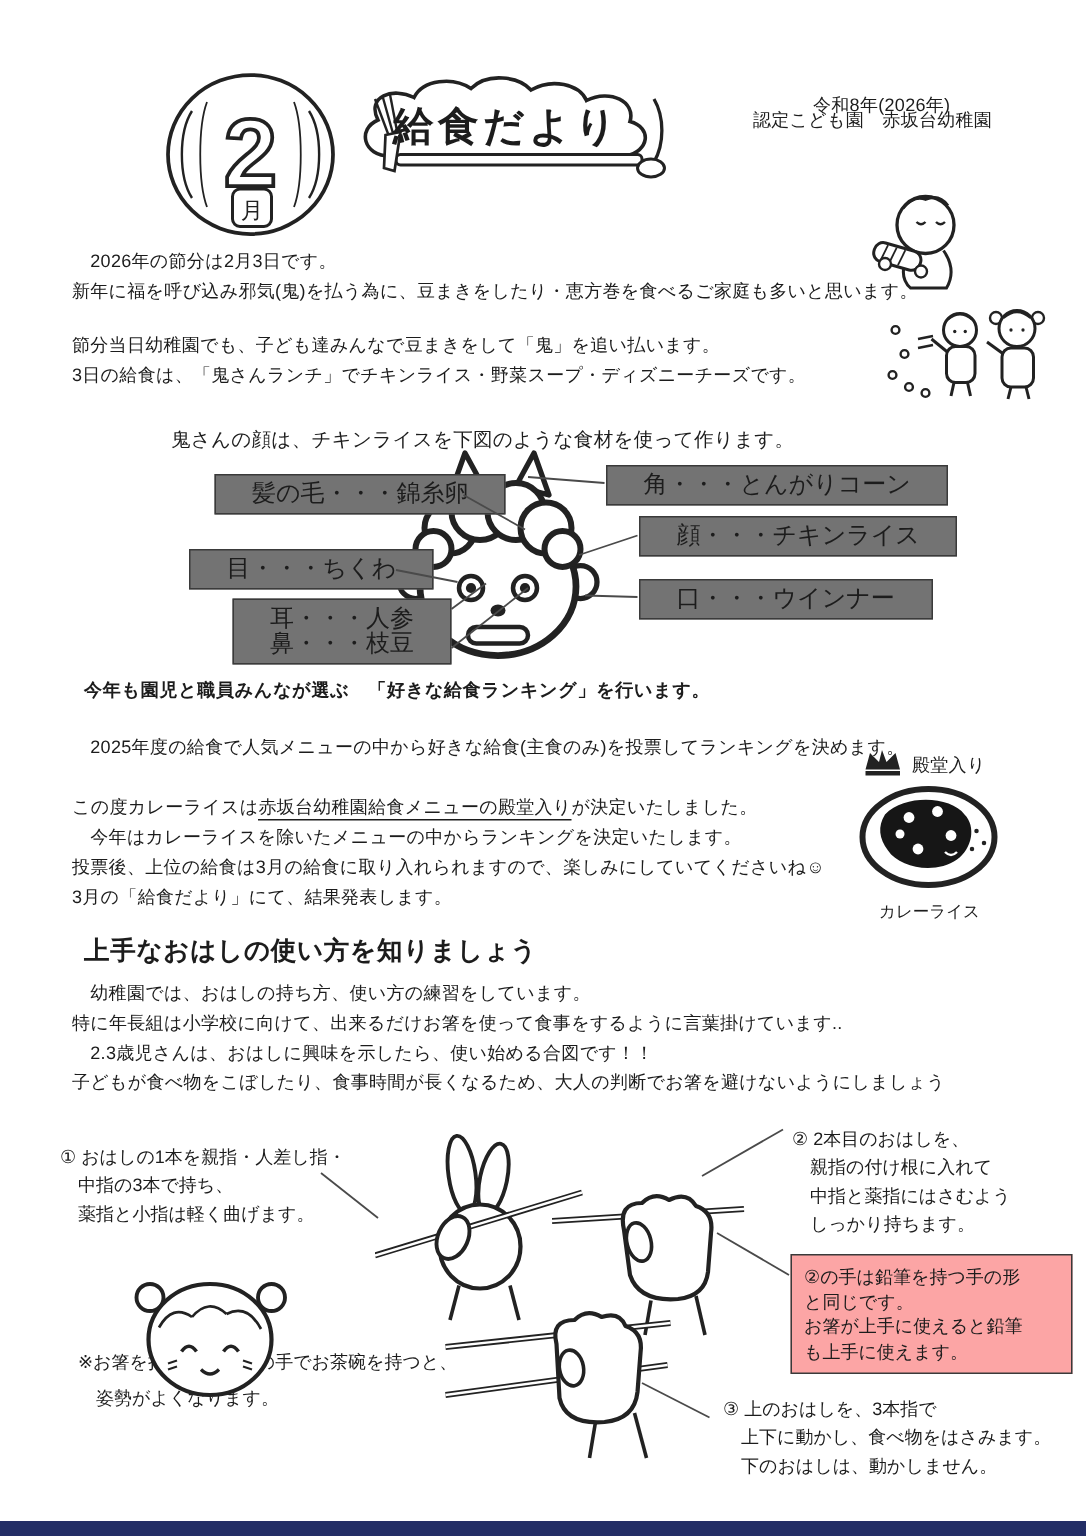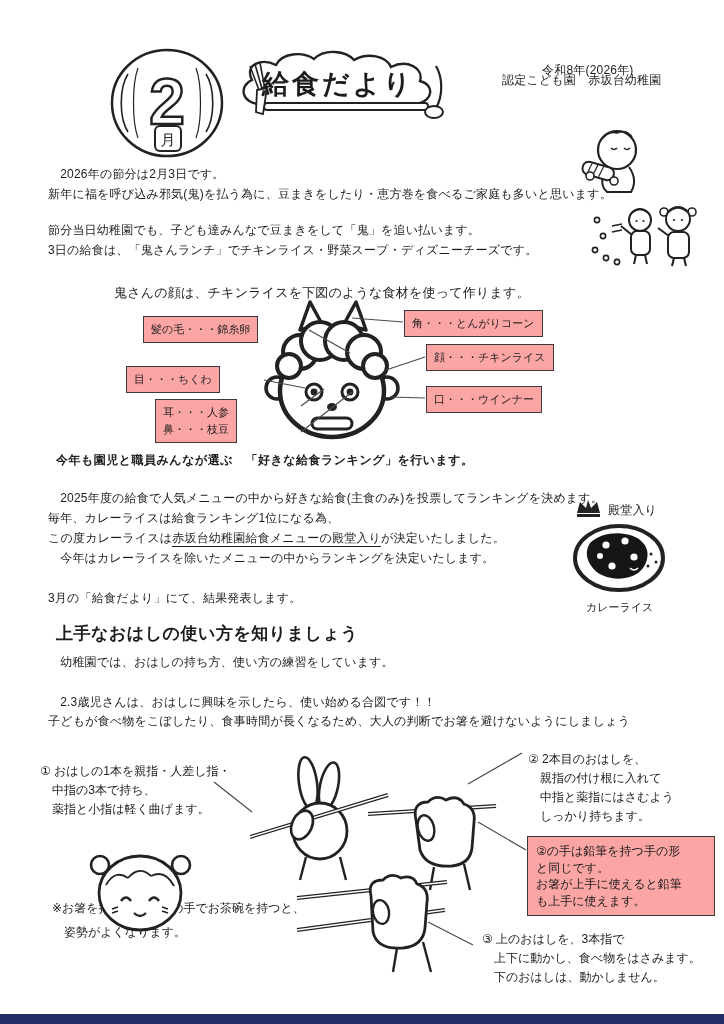--- a/index.html
+++ b/index.html
@@ -2,22 +2,22 @@
 <html><head>
 <meta charset="utf-8">
 <style>
   html,body{margin:0;padding:0;background:#e8e8e8;}
   .page{position:relative;width:724px;height:1024px;background:#ffffff;overflow:hidden;
         font-family:"Liberation Sans","DejaVu Sans",sans-serif;color:#1c1c1c;}
   .abs{position:absolute;}
   .body-text{font-size:12px;letter-spacing:.2px;white-space:nowrap;}
   .h1{font-size:12px;font-weight:bold;letter-spacing:.5px;white-space:nowrap;}
   .h2{font-size:17px;font-weight:bold;letter-spacing:.5px;white-space:nowrap;}
-  .label-box{border:1px solid #3a3a3a;background:#fca5a5;font-size:11px;line-height:17px;
-             padding:4px 7px;white-space:nowrap;}
+  .label-box{border:1px solid #3a3a3a;background:#737373;font-size:16px;line-height:17px;
+             padding:4px 24px;white-space:nowrap;}
   .pre{white-space:pre-line;font-size:12px;line-height:19px;}
   .note-box{border:1px solid #3a3a3a;background:#fca5a5;padding:6px 8px;font-size:12px;
             line-height:16.5px;white-space:pre-line;}
   .uline{border-bottom:1px solid #1c1c1c;padding-bottom:1px;}
   .banner-title{font-size:27px;font-weight:bold;letter-spacing:3px;text-align:left;white-space:nowrap;}
   svg{display:block;}
 </style>
 </head>
 <body>
 
@@ -137,23 +137,23 @@
     <div>耳・・・人参</div>
     <div>鼻・・・枝豆</div>
   </div>
   <div class="abs label-box" style="left:426px;top:344px">顔・・・チキンライス</div>
   <div class="abs label-box" style="left:404px;top:310px">角・・・とんがりコーン</div>
   <div class="abs label-box" style="left:426px;top:386px">口・・・ウインナー</div>
 
   <div class="abs h1" style="left:56px;top:452px">今年も園児と職員みんなが選ぶ　「好きな給食ランキング」を行います。</div>
 
   <div class="abs body-text" style="left:48px;top:490px">　2025年度の給食で人気メニューの中から好きな給食(主食のみ)を投票してランキングを決めます。</div>
-  <div class="abs body-text" style="left:48px;top:510px">毎年、カレーライスは給食ランキング1位になる為、</div>
   <div class="abs body-text" style="left:48px;top:530px"><span>この度カレーライスは</span><span class="uline">赤坂台幼稚園給食メニューの殿堂入り</span><span>が決定いたしました。</span></div>
   <div class="abs body-text" style="left:48px;top:550px">　今年はカレーライスを除いたメニューの中からランキングを決定いたします。</div>
+  <div class="abs body-text" style="left:48px;top:570px">投票後、上位の給食は3月の給食に取り入れられますので、楽しみにしていてくださいね☺</div>
   <div class="abs body-text" style="left:48px;top:590px">3月の「給食だより」にて、結果発表します。</div>
 
   <svg class="abs" style="left:574px;top:499px" width="28" height="20" viewBox="0 0 28 20">
     <path d="M3,14 L6,3 L12,9 L14,1 L17,9 L23,3 L26,14 Z" fill="#222"></path>
     <rect x="3" y="15" width="23" height="3" fill="#222"></rect>
   </svg>
   <div class="abs body-text" style="left:608px;top:502px">殿堂入り</div>
 
   <svg class="abs" style="left:572px;top:522px" width="94" height="74" viewBox="0 0 94 74">
     <ellipse cx="47" cy="36" rx="44" ry="32" fill="#fff" stroke="#222" stroke-width="4"></ellipse>
@@ -166,20 +166,21 @@
     <path d="M58,46 q4,4 8,0" fill="none" stroke="#fff" stroke-width="1.6"></path>
     <circle cx="79" cy="32" r="1.5" fill="#222"></circle>
     <circle cx="76" cy="44" r="1.5" fill="#222"></circle>
     <circle cx="84" cy="40" r="1.5" fill="#222"></circle>
   </svg>
   <div class="abs" style="left:586px;top:600px;font-size:11px">カレーライス</div>
 
   <div class="abs h2" style="left:56px;top:622px">上手なおはしの使い方を知りましょう</div>
 
   <div class="abs body-text" style="left:48px;top:654px">　幼稚園では、おはしの持ち方、使い方の練習をしています。</div>
+  <div class="abs body-text" style="left:48px;top:674px">特に年長組は小学校に向けて、出来るだけお箸を使って食事をするように言葉掛けています..</div>
   <div class="abs body-text" style="left:48px;top:694px">　2.3歳児さんは、おはしに興味を示したら、使い始める合図です！！</div>
   <div class="abs body-text" style="left:48px;top:713px">子どもが食べ物をこぼしたり、食事時間が長くなるため、大人の判断でお箸を避けないようにしましょう</div>
 
   <div class="abs pre" style="left:40px;top:762px;width:225px">① おはしの1本を親指・人差し指・
 　中指の3本で持ち、
 　薬指と小指は軽く曲げます。</div>
   <div class="abs pre" style="left:528px;top:750px;width:190px">② 2本目のおはしを、
 　親指の付け根に入れて
 　中指と薬指にはさむよう
 　しっかり持ちます。</div>

